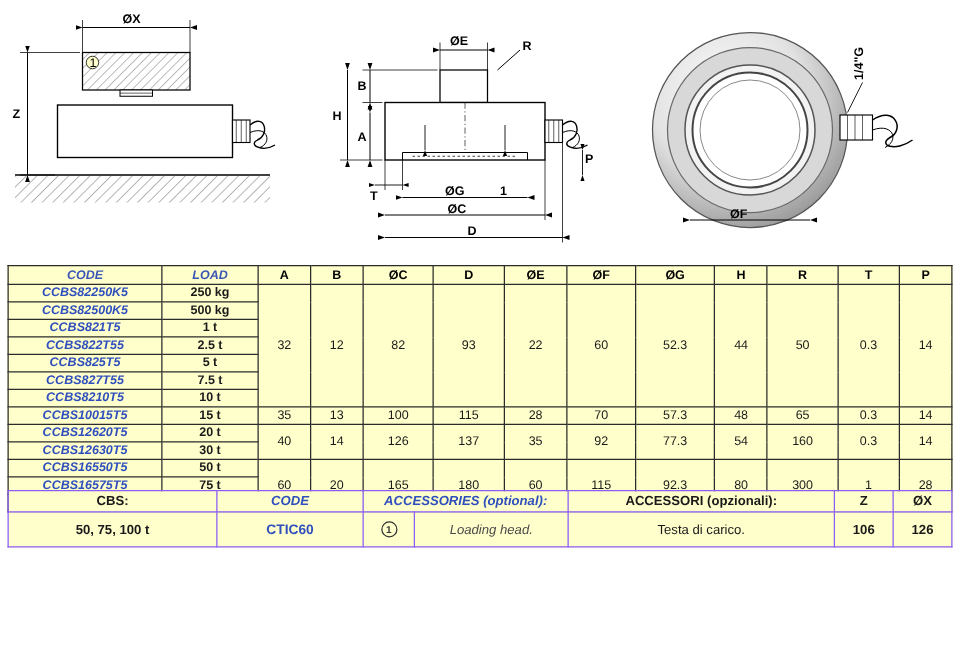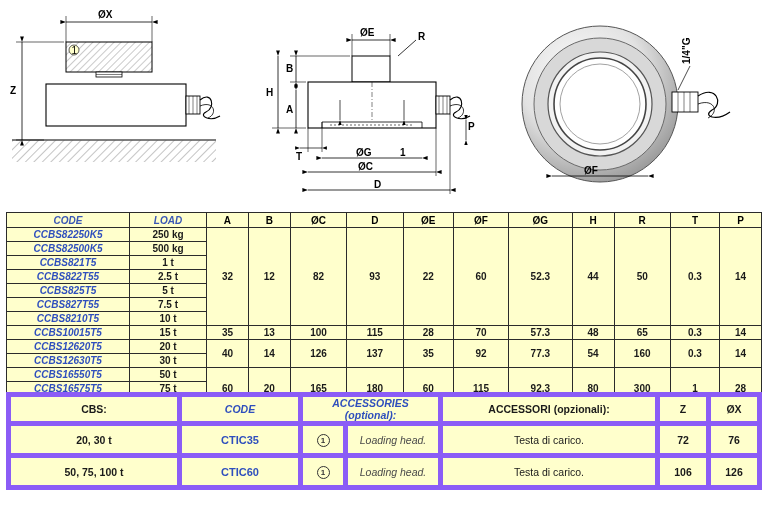--- a/index.html
+++ b/index.html
@@ -38,30 +38,30 @@
   }
   .spec .hdr td{
     font-style:italic;
     font-weight:bold;
     color:#3a57b5;
     height:14px;
   }
   .spec .code{width:118px;}
   .spec .load{width:72px;font-weight:bold;}
   .spec .codecell{color:#2f4fbd;font-weight:bold;font-style:italic;}
-  .spec .val{font-weight:bold;}
+  .spec .val{font-weight:normal;}
   .spec .hdr td.plain{color:#000;font-style:normal;}
 
   
   .acc{
     position:absolute;left:6px;top:392px;
     width:756px;
   }
   .acc td{
-    border:5px solid #8b5cf6;
+    border:1px solid #8b5cf6;
     text-align:center;
     vertical-align:middle;
     font-size:10.5px;
     height:27px;
     background:#ffffcc;
     padding:0 3px;
     margin-top:12px;
   }
   .acc .hdr td{height:16px;font-weight:bold;}
   .acc .it{font-style:italic;color:#4a4a4a;}
@@ -344,29 +344,20 @@
   <tbody>
       <tr class="hdr">
         <td class="lbl" style="width: 160px;">CBS:</td>
         <td class="bluehdr" style="width: 110px;">CODE</td>
         <td class="bluehdr" colspan="2" style="width: 206px;">ACCESSORIES (optional):</td>
         <td style="width: 206px;">ACCESSORI (opzionali):</td>
         <td style="width: 40px;">Z</td>
         <td style="width: 40px;">ØX</td>
       </tr>
       <tr>
-        <td class="lbl">20, 30 t</td>
-        <td class="blue">CTIC35</td>
-        <td style="width: 34px;"><span class="circled">1</span></td>
-        <td class="it">Loading head.</td>
-        <td>Testa di carico.</td>
-        <td class="lbl">72</td>
-        <td class="lbl">76</td>
-      </tr>
-      <tr>
         <td class="lbl">50, 75, 100 t</td>
         <td class="blue">CTIC60</td>
         <td style="width: 34px;"><span class="circled">1</span></td>
         <td class="it">Loading head.</td>
         <td>Testa di carico.</td>
         <td class="lbl">106</td>
         <td class="lbl">126</td>
       </tr>
     </tbody>
 </table>

